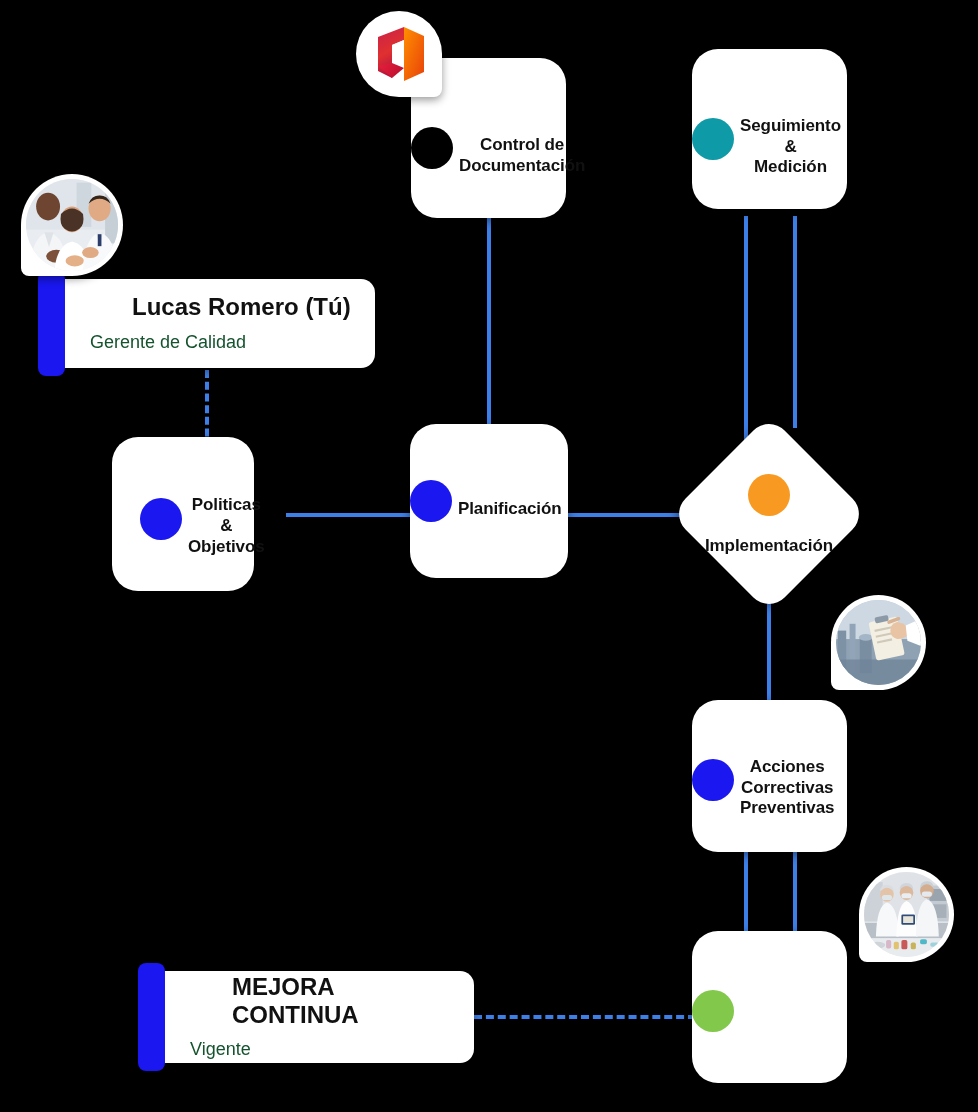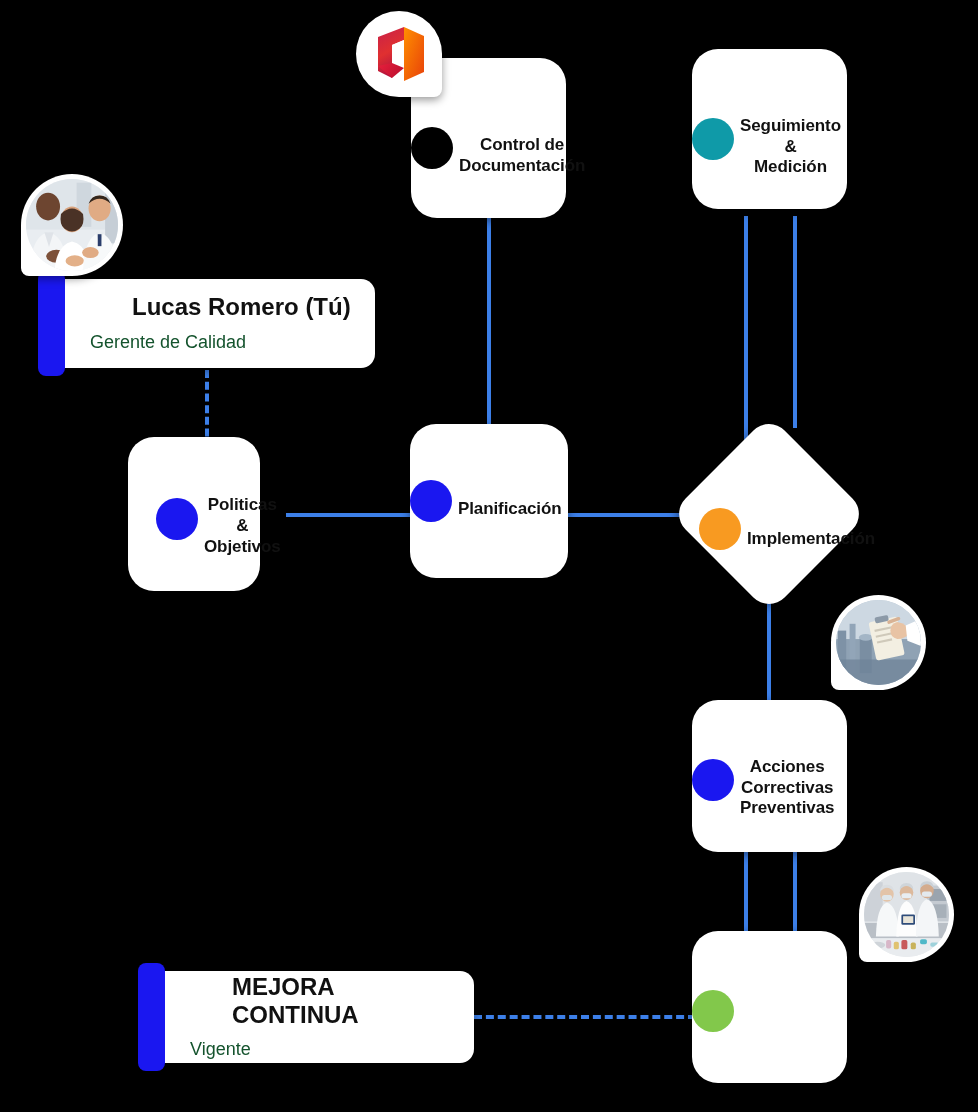--- a/index.html
+++ b/index.html
@@ -80,21 +80,21 @@
     transform: rotate(45deg);
     transform-origin: center center;
     box-shadow: 0 3px 10px rgba(0,0,0,0.45);
   }
   .diamond-inner {
     position: absolute;
     left: 0; top: 0;
     width: 100%;
     height: 100%;
     display: flex;
-    flex-direction: row;
+    flex-direction: column;
     align-items: center;
     justify-content: flex-start;
     padding-top: 30px;
     box-sizing: border-box;
   }
   .diamond-inner .node-label {
     margin-top: 20px;
     font-size: 17px;
     white-space: nowrap;
   }
@@ -199,21 +199,21 @@
     <div class="node-label">Control de
 Documentación</div>
   </div>
 
   <div class="node" style="left:692px; top:49px; width:155px; height:160px; padding-top:20px;">
     <div class="node-dot" style="background:#0f9aa8;"></div>
     <div class="node-label">Seguimiento &amp;
 Medición</div>
   </div>
 
-  <div class="node" style="left:128px; top:437px; width:132px; height:154px; padding-top:9px;padding-left:28px;">
+  <div class="node" style="left:112px; top:437px; width:142px; height:154px; padding-top:9px;padding-left:28px;">
     <div class="node-dot" style="background:#1a17f0;"></div>
     <div class="node-label">Politicas &amp;
 Objetivos</div>
   </div>
 
   <div class="node" style="left:410px; top:424px; width:158px; height:154px; ">
     <div class="node-dot" style="background:#1a17f0;"></div>
     <div class="node-label">Planificación</div>
   </div>
 

